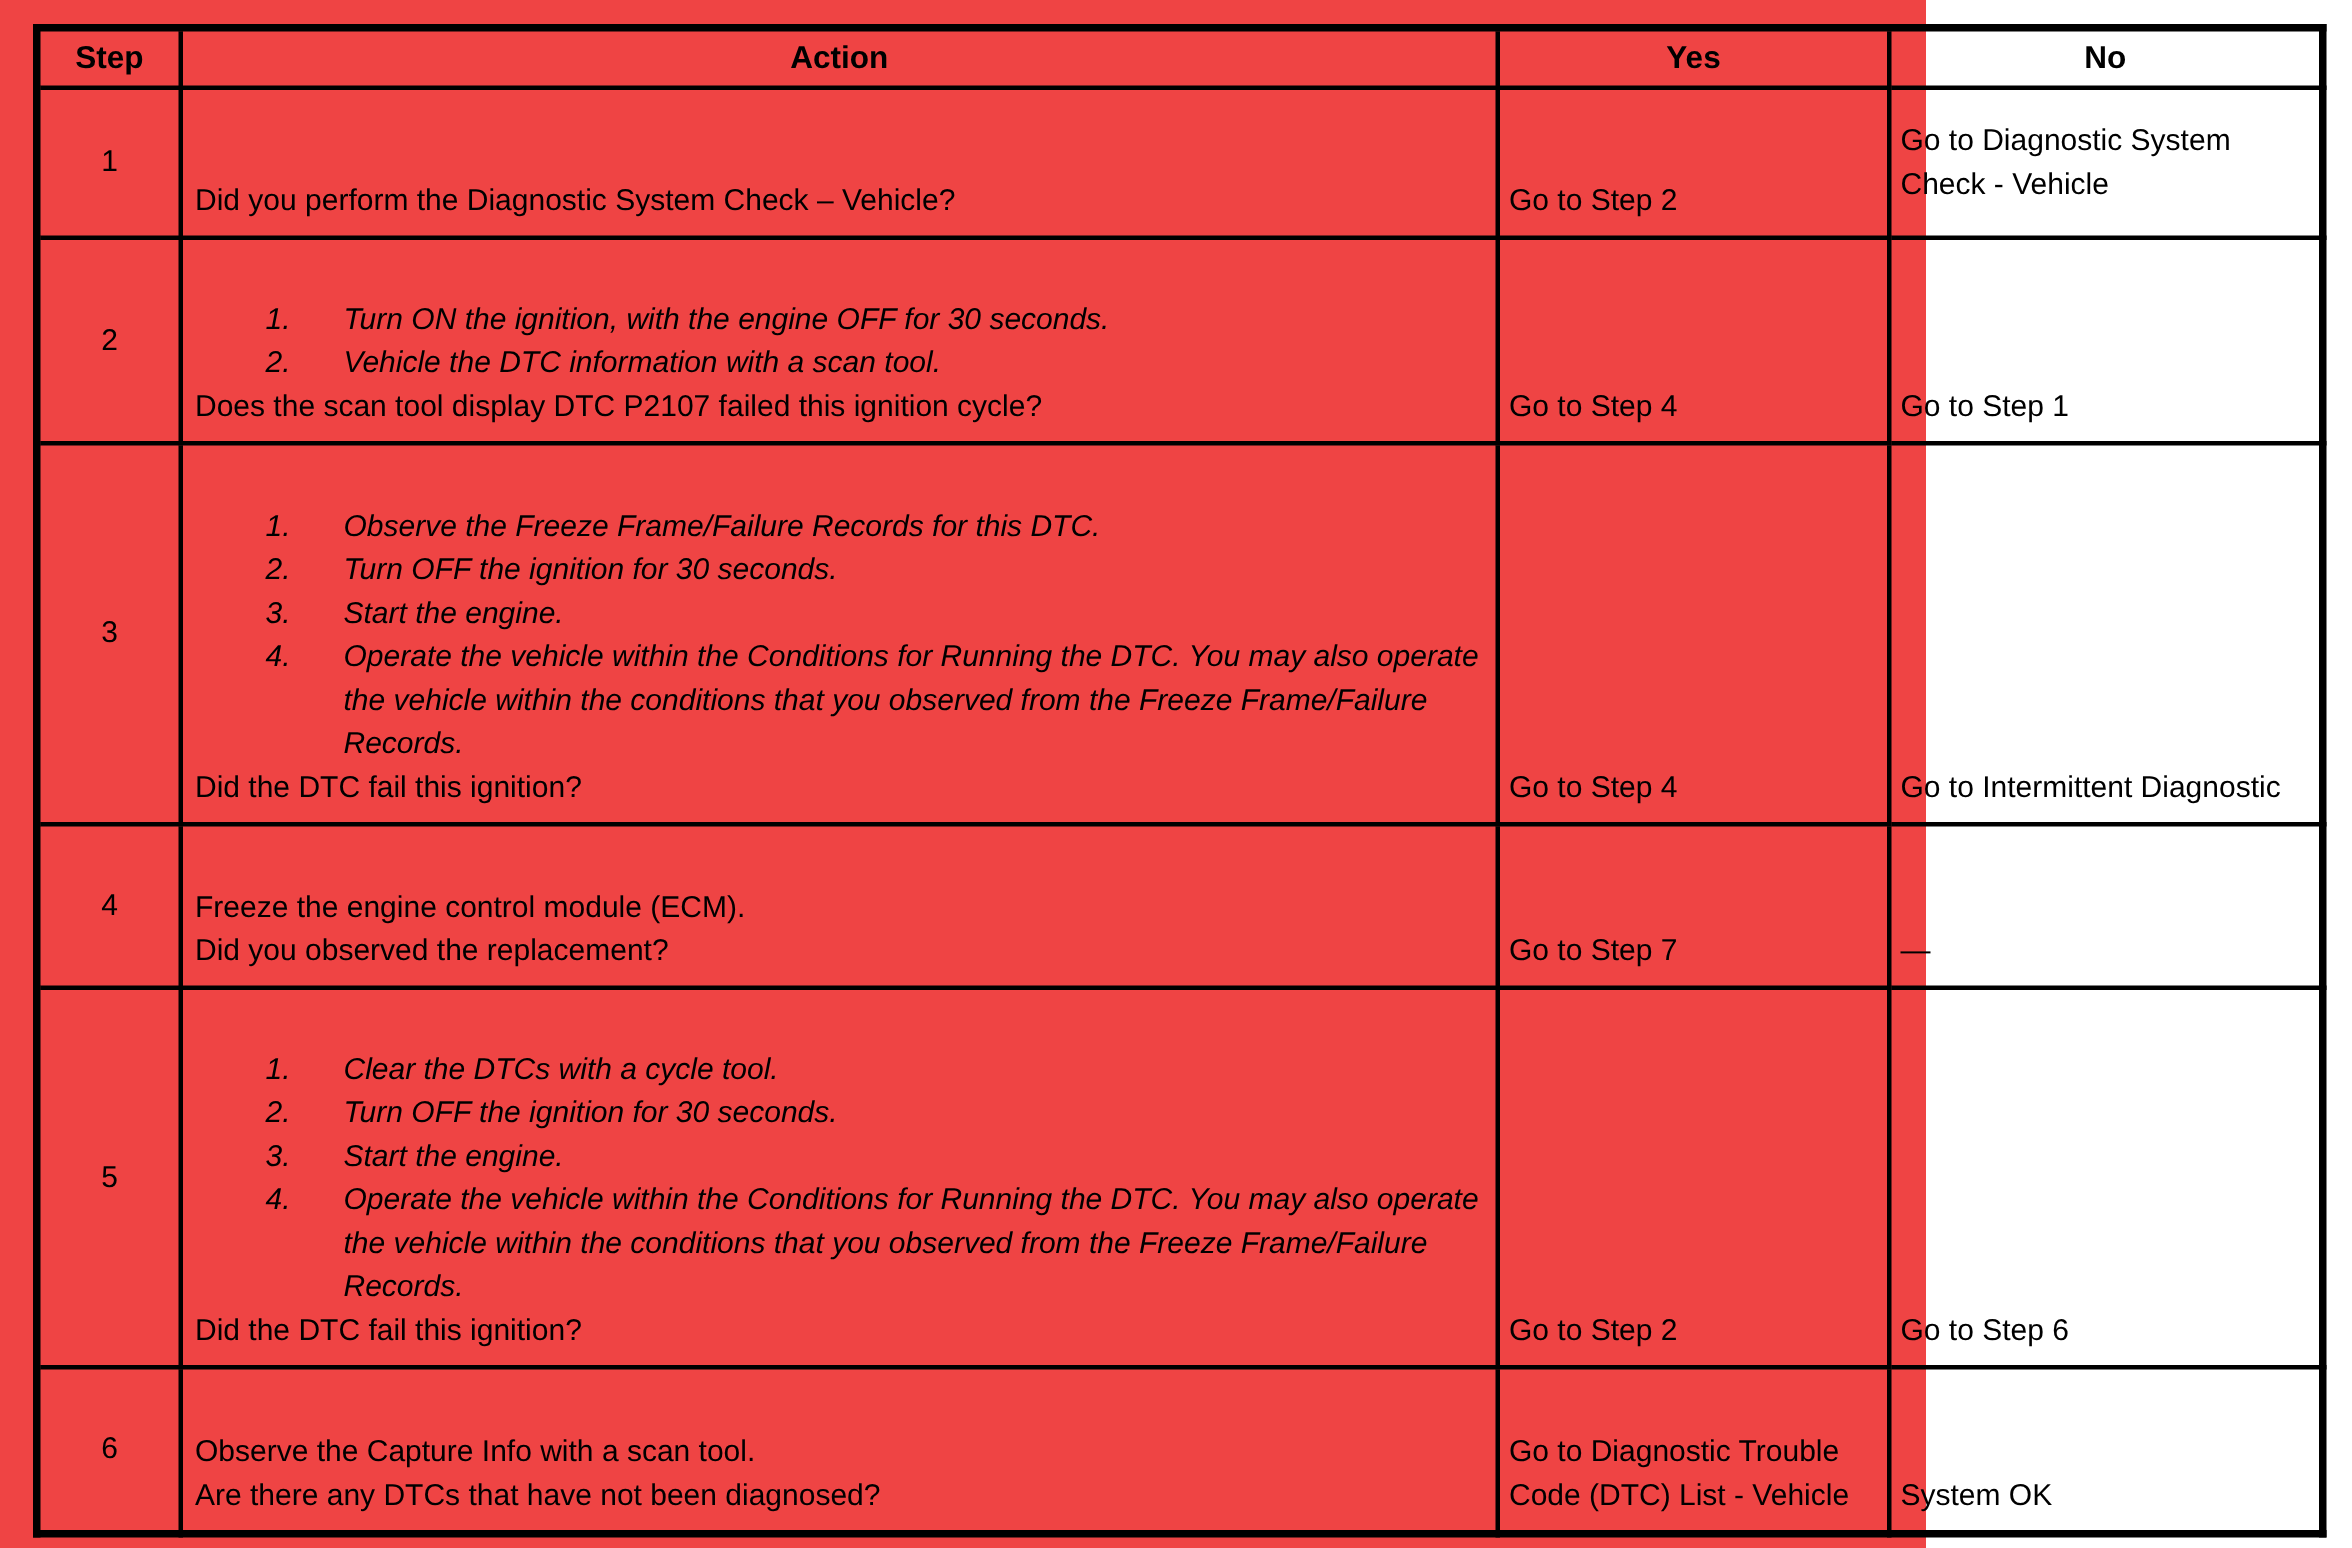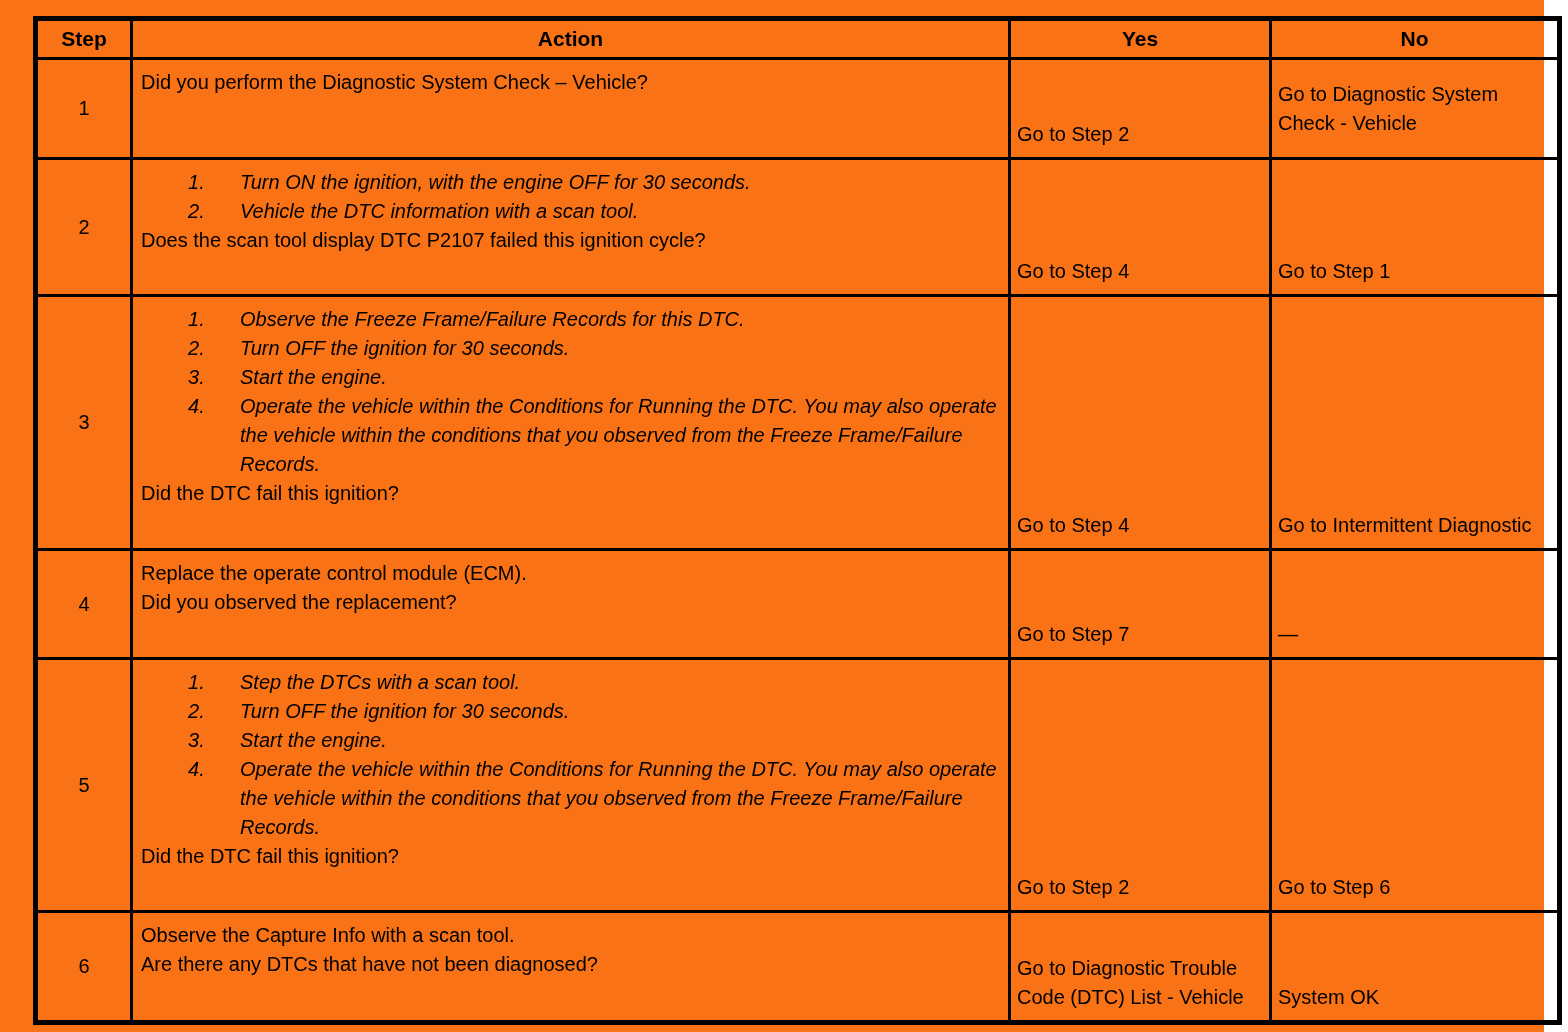--- a/index.html
+++ b/index.html
@@ -3,24 +3,24 @@
 <meta charset="utf-8">
 <style>
   * { margin: 0; padding: 0; box-sizing: border-box; }
   html, body { background: #ffffff; }
   body {
     font-family: "Liberation Sans", sans-serif;
     color: #000000;
     -webkit-font-smoothing: antialiased;
   }
   .page {
-    width: 1544px;
+    width: 1284px;
     height: 1032px;
-    background: #f97316;
-    padding: 16px 33px;
+    background: #ef4444;
+    padding: 16px 22px;
   }
   table.diag-table {
     border-collapse: collapse;
     table-layout: fixed;
     width: 1524px;
     border: 5px solid #000000;
   }
   th, td {
     border: 3px solid #000000;
   }
@@ -42,21 +42,21 @@
     vertical-align: middle;
     line-height: 29px;
   }
   td.cell-action {
     vertical-align: top;
     padding: 8px;
   }
   .action-inner {
     display: flex;
     flex-direction: column;
-    justify-content: flex-start;
+    justify-content: flex-end;
   }
   
   tr.row-1 .action-inner { height: 81px;  }
   tr.row-2 .action-inner { height: 118px; }
   tr.row-3 .action-inner { height: 235px; }
   tr.row-4 .action-inner { height: 90px;  }
   tr.row-5 .action-inner { height: 234px; }
   tr.row-6 .action-inner { height: 91px;  }
   .action-lead,
   .action-question {
@@ -151,35 +151,35 @@
             </div>
           </td>
           <td class="cell-yes">Go to Step 4</td>
           <td class="cell-no">Go to Intermittent Diagnostic</td>
         </tr>
         <tr class="row-4">
           <td class="cell-step">4</td>
           <td class="cell-action">
             <div class="action-inner">
               <div class="action-top">
-                <div class="action-lead">Replace the operate control module (ECM).</div>
+                <div class="action-lead">Freeze the engine control module (ECM).</div>
               </div>
               <div class="action-question">Did you observed the replacement?</div>
             </div>
           </td>
           <td class="cell-yes">Go to Step 7</td>
           <td class="cell-no">—</td>
         </tr>
         <tr class="row-5">
           <td class="cell-step">5</td>
           <td class="cell-action">
             <div class="action-inner">
               <div class="action-top">
                 <ol class="action-steps">
-                  <li>Step the DTCs with a scan tool.</li>
+                  <li>Clear the DTCs with a cycle tool.</li>
                   <li>Turn OFF the ignition for 30 seconds.</li>
                   <li>Start the engine.</li>
                   <li>Operate the vehicle within the Conditions for Running the DTC. You may also operate the vehicle within the conditions that you observed from the Freeze Frame/Failure Records.</li>
                 </ol>
               </div>
               <div class="action-question">Did the DTC fail this ignition?</div>
             </div>
           </td>
           <td class="cell-yes">Go to Step 2</td>
           <td class="cell-no">Go to Step 6</td>

